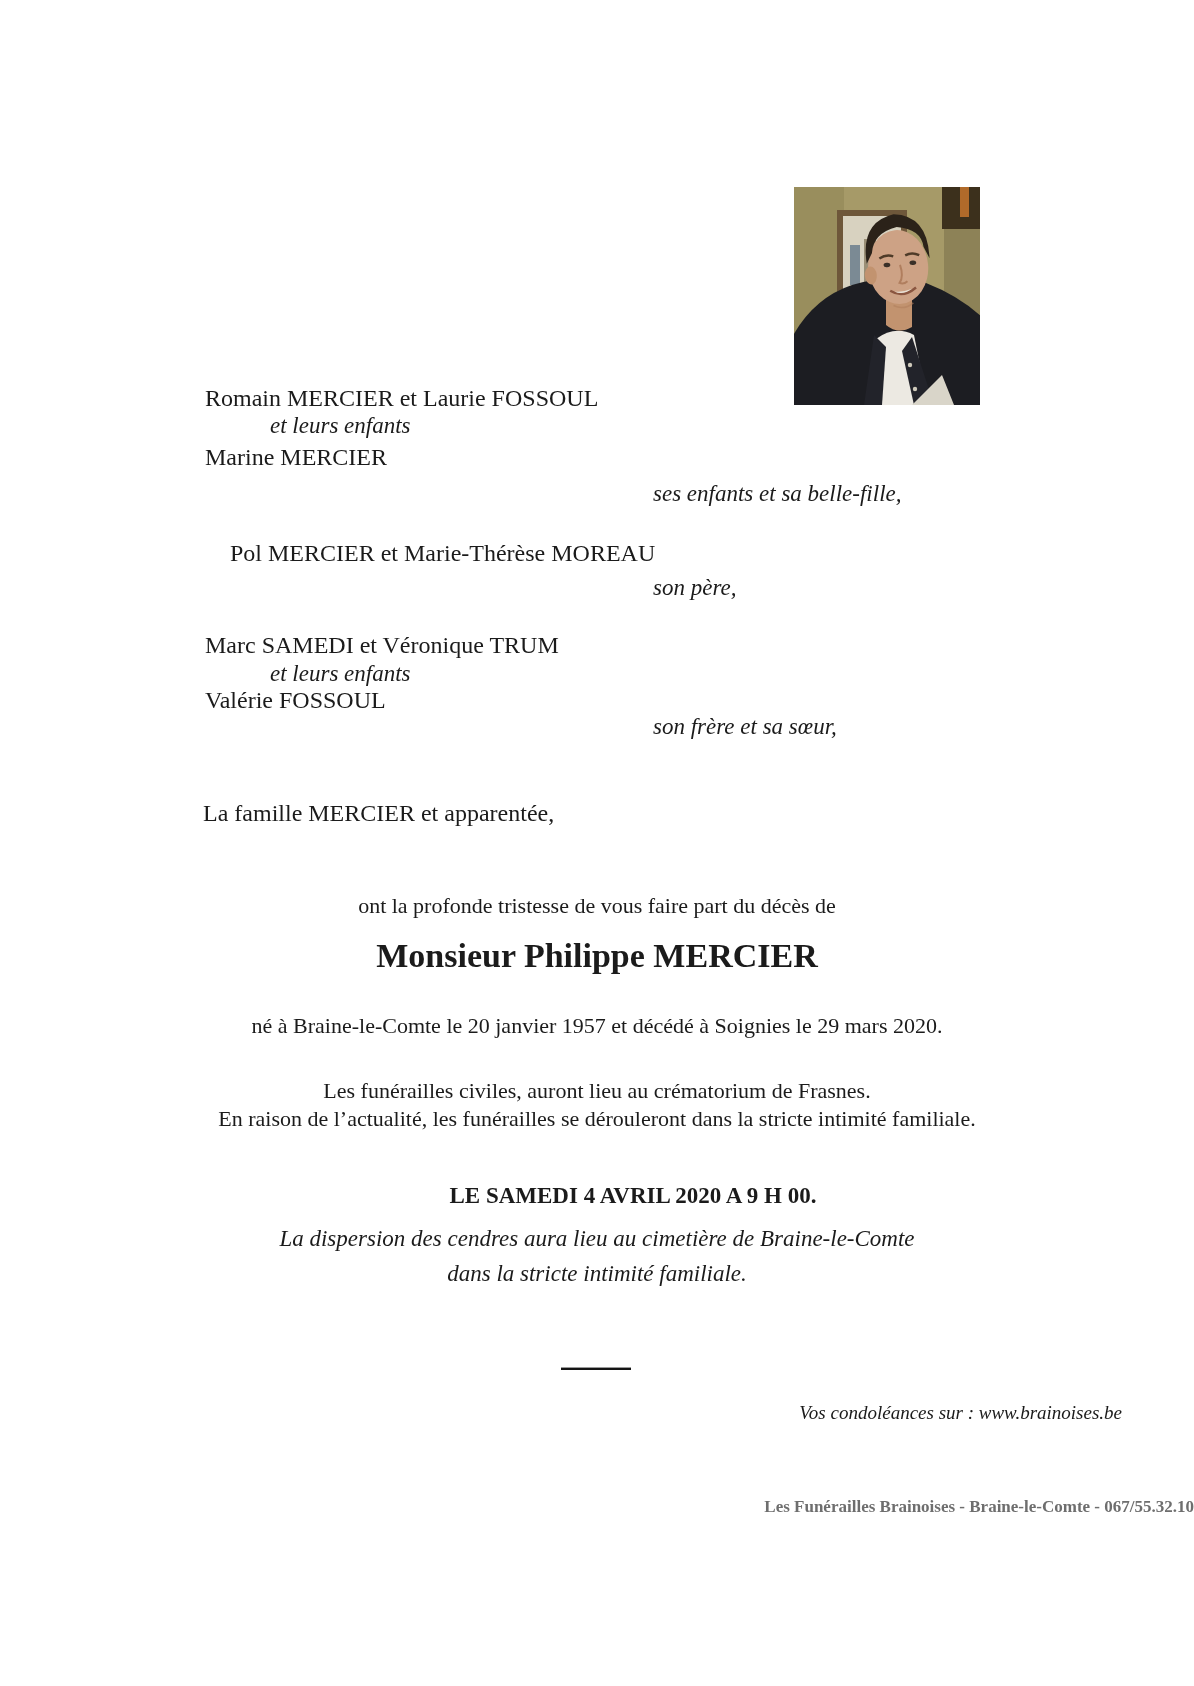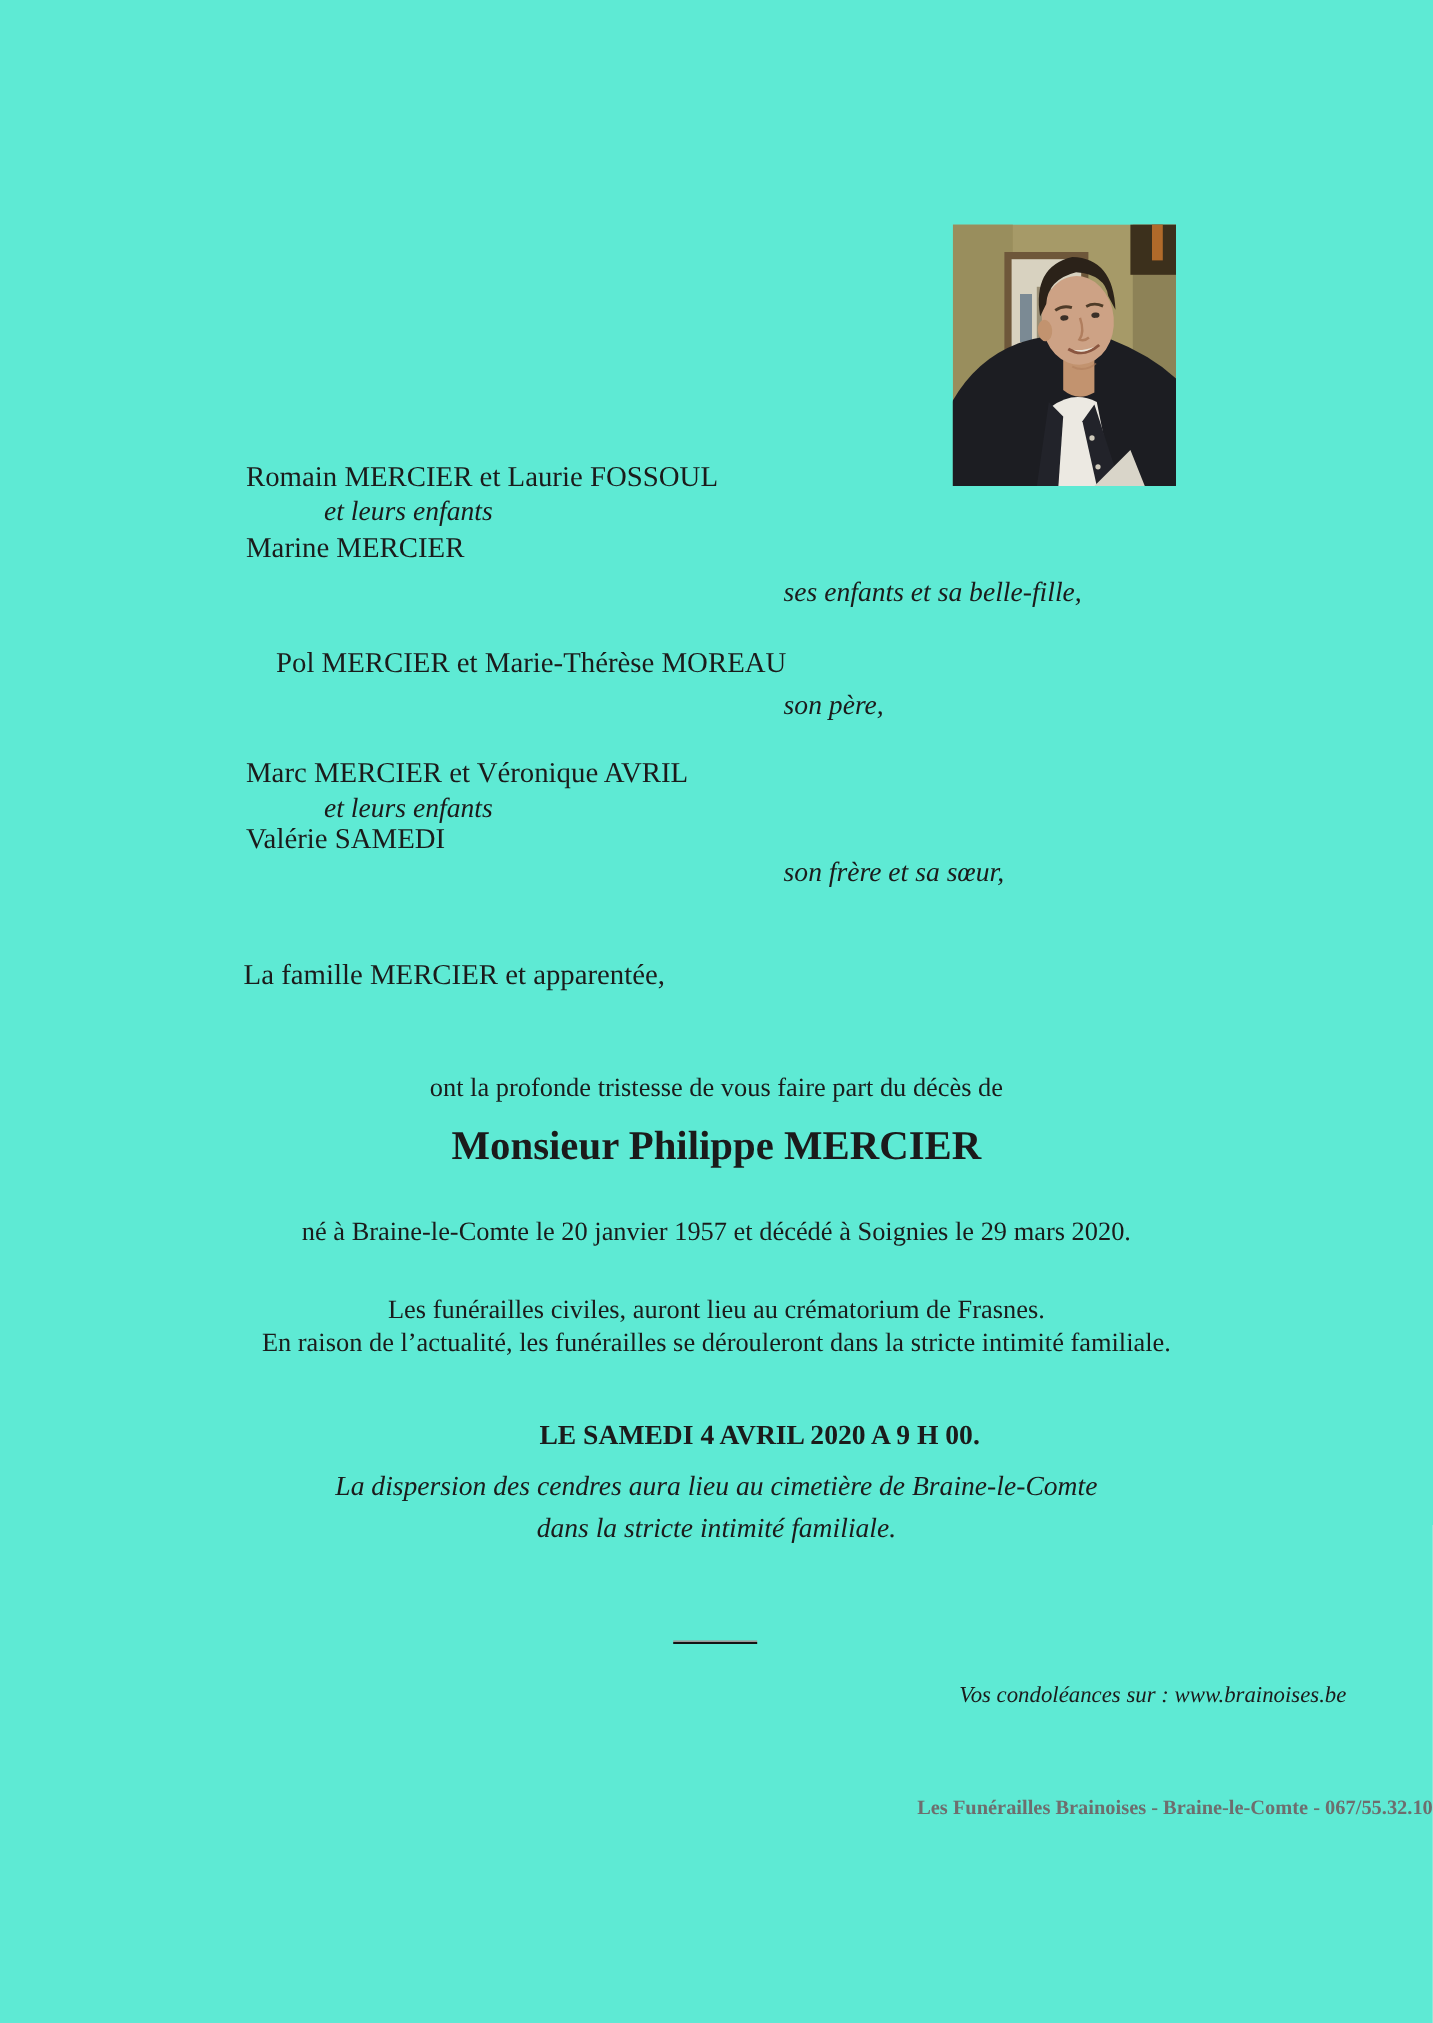--- a/index.html
+++ b/index.html
@@ -1,21 +1,21 @@
 <!DOCTYPE html>
 <html><head>
 <meta charset="utf-8">
 <style>
   html,body{margin:0;padding:0;background:#e9e9e9;}
   .page{
     position:relative;
     width:1194px;
     height:1686px;
     margin:0 auto;
-    background:#5eead4;
+    background:#ffffff;
     font-family:"Liberation Serif", serif;
     color:#1b1b1b;
     overflow:hidden;
   }
   .line{position:absolute; white-space:nowrap; line-height:1.15;}
   .name{font-size:24px;}
   .italic{font-style:italic; font-size:23px;}
   .center{left:0; width:1194px; text-align:center;}
   .body-text{font-size:22px;}
   .deceased-title{font-size:34px; font-weight:bold;}
@@ -101,23 +101,23 @@
       <path d="M 96 118 Q 106 124 116 117" stroke="#b07e5e" stroke-width="1.6" fill="none" opacity="0.6"></path>
     </g>
   </svg>
 
   <div class="line name" style="left:205px; top:385px;">Romain MERCIER et Laurie FOSSOUL</div>
   <div class="line italic" style="left:270px; top:413px;">et leurs enfants</div>
   <div class="line name" style="left:205px; top:444px;">Marine MERCIER</div>
   <div class="line italic" style="left:653px; top:481px;">ses enfants et sa belle-fille,</div>
   <div class="line name" style="left:205px; top:540px;margin-left:25px;">Pol MERCIER et Marie-Thérèse MOREAU</div>
   <div class="line italic" style="left:653px; top:575px;">son père,</div>
-  <div class="line name" style="left:205px; top:632px;">Marc MERCIER et Véronique AVRIL</div>
+  <div class="line name" style="left:205px; top:632px;">Marc SAMEDI et Véronique TRUM</div>
   <div class="line italic" style="left:270px; top:661px;">et leurs enfants</div>
-  <div class="line name" style="left:205px; top:687px;">Valérie SAMEDI</div>
+  <div class="line name" style="left:205px; top:687px;">Valérie FOSSOUL</div>
   <div class="line italic" style="left:653px; top:714px;text-align:center;">son frère et sa sœur,</div>
   <div class="line name" style="left:203px; top:800px;">La famille MERCIER et apparentée,</div>
 
   <div class="line center body-text" style="top:893px;">ont la profonde tristesse de vous faire part du décès de</div>
   <div class="line center deceased-title" style="top:936px;">Monsieur Philippe MERCIER</div>
   <div class="line center body-text" style="top:1013px;">né à Braine-le-Comte le 20 janvier 1957 et décédé à Soignies le 29 mars 2020.</div>
   <div class="line center body-text" style="top:1078px;">Les funérailles civiles, auront lieu au crématorium de Frasnes.</div>
   <div class="line center body-text" style="top:1106px;">En raison de l’actualité, les funérailles se dérouleront dans la stricte intimité familiale.</div>
   <div class="line center datetime" style="top:1183px;padding-left:36px;">LE SAMEDI 4 AVRIL 2020 A 9 H 00.</div>
   <div class="line center italic" style="left:0; width:1194px; top:1226px;">La dispersion des cendres aura lieu au cimetière de Braine-le-Comte</div>

